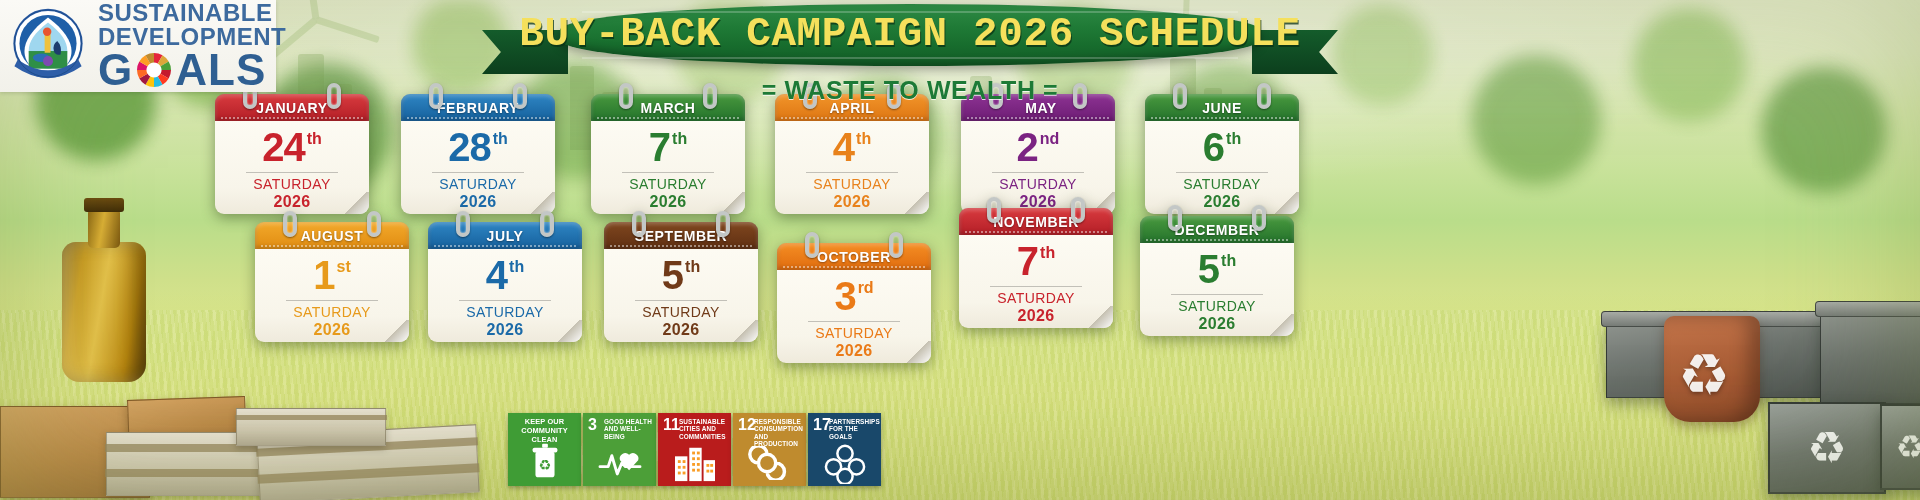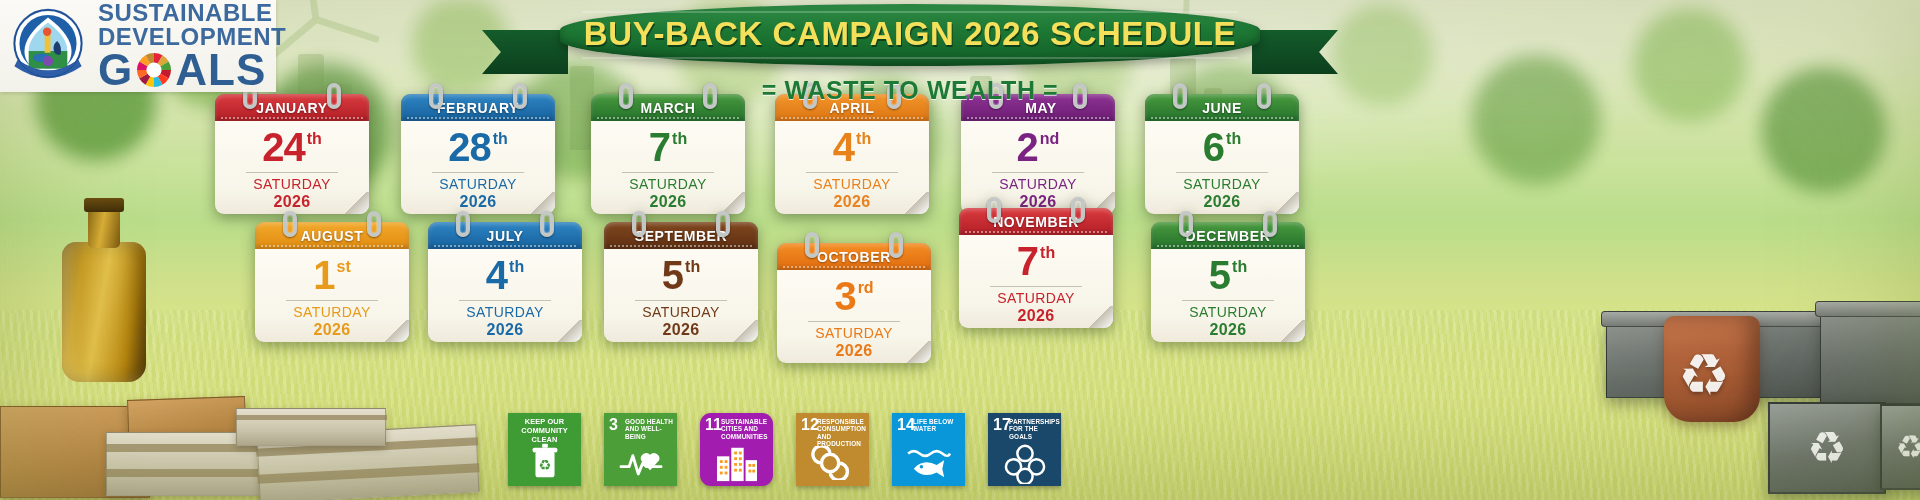--- a/index.html
+++ b/index.html
@@ -173,24 +173,24 @@
     box-shadow: 0 4px 10px rgba(0,0,0,.3), inset 0 -3px 8px rgba(0,0,0,.25);
     display: flex; align-items: center; justify-content: center;
   }
   .ribbon-main .rule {
     position: absolute; left: 22px; right: 22px; height: 2px;
     background: rgba(255,255,255,.22);
   }
   .ribbon-main .rule.t { top: 7px; }
   .ribbon-main .rule.b { bottom: 7px; }
   #banner-title {
-    font-size: 33px; font-weight: 800; letter-spacing: .6px;
+    font-size: 41px; font-weight: 800; letter-spacing: .6px;
     color: #f5e05c; white-space: nowrap;
     text-shadow: 1px 2px 0 rgba(10,50,20,.75);
-    position: relative; top: -1px;
+    position: relative; top: -1px; font-family: Liberation Mono, monospace;
   }
   #banner-sub {
     margin-top: 10px; text-align: center;
     font-size: 25px; font-weight: 800; letter-spacing: .6px; color: #1d7a36;
     text-shadow: 0 1px 0 rgba(255,255,255,.8);
   }
 
   
   .cal {
     position: absolute; width: 154px; height: 120px;
@@ -235,21 +235,21 @@
     border-radius: 0 0 9px 0;
   }
   .cal .daynum { display: flex; align-items: flex-start; line-height: 1; }
   .cal .dd { font-size: 40px; font-weight: 800; letter-spacing: -1px; text-align: center; }
   .cal .sfx { font-size: 16px; font-weight: 800; margin-left: 2px; margin-top: 4px; }
   .cal .divider { width: 92px; height: 1px; background: rgba(0,0,0,.22); margin: 5px 0 3px; }
   .cal .dow { font-size: 14px; font-weight: 400; letter-spacing: .4px; }
   .cal .yr { font-size: 16px; font-weight: 800; letter-spacing: .3px; margin-top: 1px; }
 
   
-  #sdg-strip { position: absolute; left: 508px; top: 413px; display: flex; gap: 23px; z-index: 5; }
+  #sdg-strip { position: absolute; left: 508px; top: 413px; display: flex; gap: 2px; z-index: 5; }
   .sdg-tile {
     width: 73px; height: 73px; position: relative;
     color: #fff; overflow: hidden;
     box-shadow: 0 2px 5px rgba(0,0,0,.3);
   }
   .sdg-tile .num {
     position: absolute; left: 5px; top: 4px; font-size: 16px; font-weight: 800; line-height: 1;
   }
   .sdg-tile .ttl {
     position: absolute; left: 21px; top: 5px; right: 3px;
@@ -554,21 +554,21 @@
         <div class="body">
           <div class="daynum">
             <span class="dd" style="color:#c8232c;">7</span>
             <span class="sfx" style="color:#c8232c;">th</span>
           </div>
           <div class="divider"></div>
           <div class="dow" style="color:#c8232c;">SATURDAY</div>
           <div class="yr" style="color:#c8232c;">2026</div>
         </div>
       </div>
-      <div class="cal" style="left: 1140px; top: 222px; margin-left: 11px;">
+      <div class="cal" style="left: 1140px; top: 216px;">
         <span class="ring r1"></span>
         <span class="ring r2"></span>
         <div class="head" style="background:linear-gradient(180deg,#4a9a3f,#23722b);">
           <span class="month">DECEMBER</span>
         </div>
         <div class="body">
           <div class="daynum">
             <span class="dd" style="color:#2a7d30;">5</span>
             <span class="sfx" style="color:#2a7d30;">th</span>
           </div>
@@ -594,21 +594,21 @@
       <div class="sdg-tile" style="background: rgb(76, 159, 56);">
         <span class="num">3</span>
         <span class="ttl">Good Health and Well-Being</span>
         <span class="art">
           <svg viewBox="0 0 48 44" width="46" height="40">
             <path d="M2 26 H11 L15 14 L21 34 L26 22 L30 26 H46" fill="none" stroke="#ffffff" stroke-width="3.2" stroke-linejoin="round" stroke-linecap="round"></path>
             <path d="M34 13 a6 6 0 0 1 10 6 l-10 11 l-10-11 a6 6 0 0 1 10-6Z" fill="#ffffff"></path>
           </svg>
         </span>
       </div>
-      <div class="sdg-tile" style="background: #a21caf; border-radius: 11px;">
+      <div class="sdg-tile" style="background: #b91c1c;">
         <span class="num">11</span>
         <span class="ttl">Sustainable Cities and Communities</span>
         <span class="art">
           <svg viewBox="0 0 48 42" width="46" height="40">
             <rect x="3" y="14" width="13" height="26" fill="#ffffff"></rect>
             <rect x="18" y="5" width="13" height="35" fill="#ffffff"></rect>
             <rect x="33" y="18" width="12" height="22" fill="#ffffff"></rect>
             <g fill="#f99d26">
               <rect x="6" y="18" width="3" height="3"></rect>
               <rect x="11" y="18" width="3" height="3"></rect>
@@ -634,31 +634,20 @@
       </div>
       <div class="sdg-tile" style="background: rgb(191, 139, 46);">
         <span class="num">12</span>
         <span class="ttl">Responsible Consumption and Production</span>
         <span class="art">
           <svg viewBox="0 0 52 34" width="50" height="34">
             <path d="M14 17 a9 9 0 1 1 9 9 a9 9 0 1 0 9-9 a9 9 0 1 1 -9-9 a9 9 0 1 0 -9 9Z" fill="none" stroke="#ffffff" stroke-width="3.6"></path>
           </svg>
         </span>
       </div>
-      <div class="sdg-tile" style="background: rgb(10, 151, 217);">
-        <span class="num">14</span>
-        <span class="ttl">Life Below Water</span>
-        <span class="art">
-          <svg viewBox="0 0 48 40" width="46" height="38">
-            <path d="M2 10 q6-5 12 0 t12 0 t12 0 t8 0" fill="none" stroke="#ffffff" stroke-width="2.6"></path>
-            <path d="M8 26 q10-11 24-4 l8-5 l-2 9 l2 9 l-8-5 q-14 7 -24-4Z" fill="#ffffff"></path>
-            <circle cx="16" cy="24" r="1.8" fill="#0a97d9"></circle>
-          </svg>
-        </span>
-      </div>
       <div class="sdg-tile" style="background: rgb(25, 72, 106);">
         <span class="num">17</span>
         <span class="ttl">Partnerships for the Goals</span>
         <span class="art">
           <svg viewBox="0 0 46 44" width="44" height="42">
             <g fill="none" stroke="#ffffff" stroke-width="2.6">
               <circle cx="23" cy="12" r="8"></circle>
               <circle cx="11" cy="26" r="8"></circle>
               <circle cx="35" cy="26" r="8"></circle>
               <circle cx="23" cy="36" r="8"></circle>

